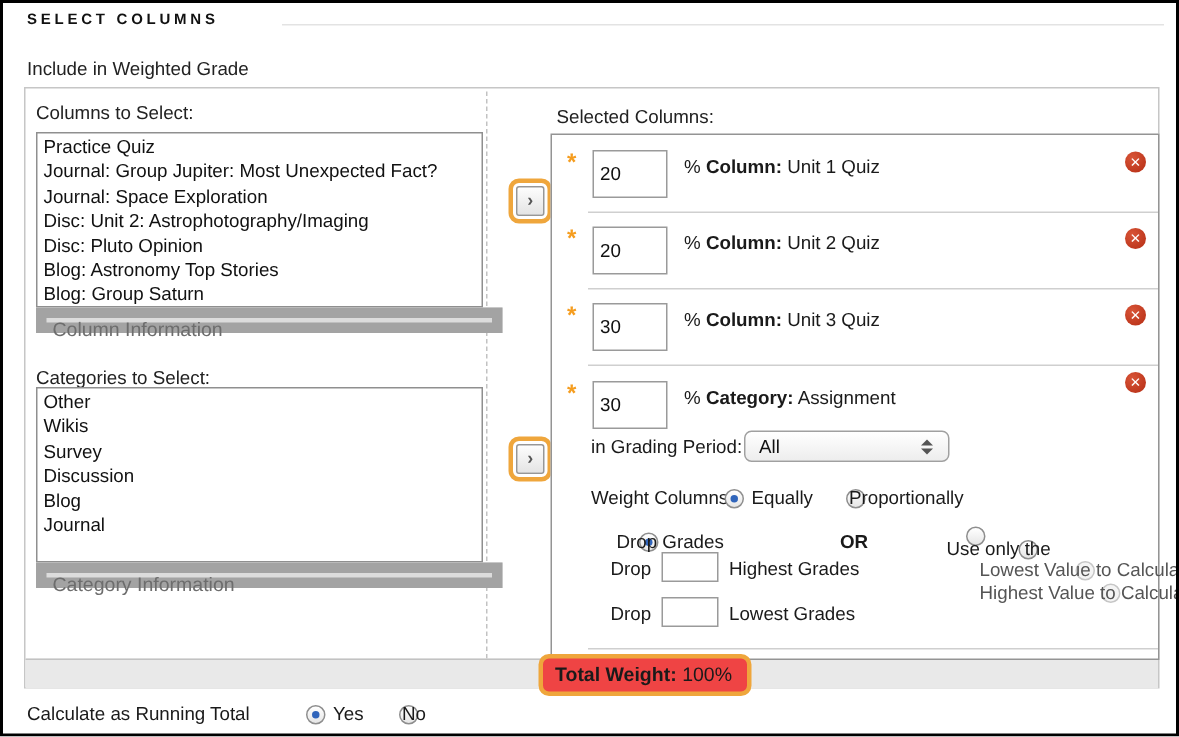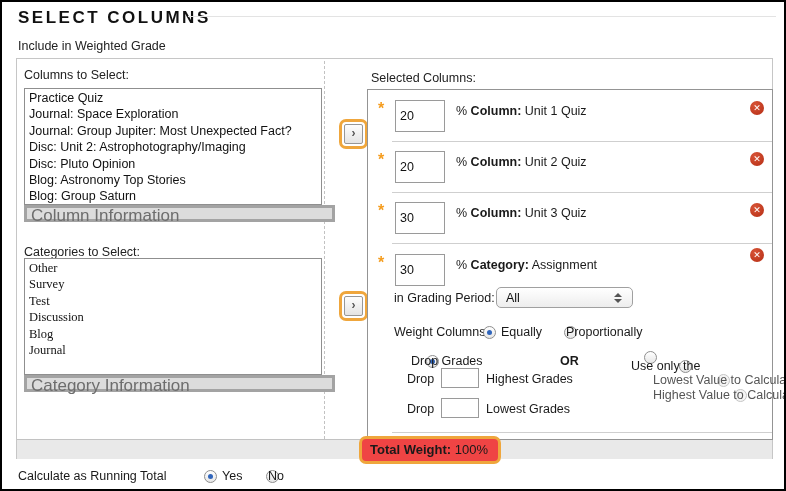--- a/index.html
+++ b/index.html
@@ -5,33 +5,33 @@
   html,body{margin:0;padding:0;background:#fff;}
   .screen{
     position:relative;width:786px;height:491px;box-sizing:border-box;
     border:2px solid #000;background:#fff;overflow:hidden;
     font-family:"Liberation Sans","DejaVu Sans",sans-serif;
     font-size:12.5px;color:#1a1a1a;
   }
   .abs{position:absolute;}
   .nowrap{white-space:nowrap;}
 
-  .page-title{left:16px;top:6px;font-size:17px;font-weight:bold;letter-spacing:2.5px;color:#111;}
+  .page-title{left:16px;top:6px;font-size:10px;font-weight:bold;letter-spacing:2.5px;color:#111;}
   .title-rule{left:186px;top:14px;width:588px;height:1px;background:#e3e3e3;}
   .subtitle{left:16px;top:37px;color:#222;}
 
   .outer-box{left:14px;top:56px;width:757px;height:401px;border:1px solid #c6c6c6;background:#fff;box-sizing:border-box;}
   .dashed-divider{left:307px;top:2px;height:378px;width:0;border-left:1px dashed #c2c2c2;}
   .outer-footer{left:0;top:380px;width:755px;height:19px;background:#e9e9e9;border-top:1px solid #c2c2c2;}
 
   .pane-label{color:#222;}
   .listbox{background:#fff;border:1px solid #8f8f8f;box-sizing:border-box;overflow:hidden;padding-top:1px;}
   .listbox .opt{padding:0 4px;line-height:16.4px;white-space:nowrap;color:#111;}
-  .info-bar{background:#dcdcdc;border:3px solid #a3a3a3;box-sizing:border-box;color:#6d6d6d;
-            font-size:17px;line-height:15px;padding:0 4px;}
+  .info-bar{background:#dcdcdc;border:7px solid #a3a3a3;box-sizing:border-box;color:#6d6d6d;
+            font-size:13px;line-height:15px;padding:0 4px;}
 
   .hl-ring{border:3px solid #efa63c;border-radius:7px;background:transparent;}
   .arrow-btn{width:17px;height:18px;border:1px solid #979797;border-radius:2px;
              background:linear-gradient(#fdfdfd,#e4e4e4);color:#555;font-weight:bold;
              font-size:12px;line-height:16px;text-align:center;cursor:pointer;}
 
   .sel-panel{left:350px;top:30px;width:406px;height:351px;border:1px solid #949494;background:#fff;box-sizing:border-box;}
   .row-sep{left:24px;right:0;height:0;border-top:1px solid #cfcfcf;}
   .asterisk{color:#f59d1f;font-size:16px;font-weight:bold;}
   .weight-input{width:50px;height:20px;box-sizing:border-box;border:1px solid #9a9a9a;
@@ -67,34 +67,34 @@
   <div class="abs subtitle">Include in Weighted Grade</div>
 
   <div class="abs outer-box">
 
     <div class="abs dashed-divider"></div>
     <div class="abs outer-footer"></div>
 
     <div class="abs pane-label" style="left:7px;top:9px;">Columns to Select:</div>
     <div class="abs listbox" style="left:7px;top:29px;width:298px;height:117px;">
       <div class="opt">Practice Quiz</div>
+      <div class="opt">Journal: Group Jupiter: Most Unexpected Fact?</div>
       <div class="opt">Journal: Space Exploration</div>
-      <div class="opt">Journal: Group Jupiter: Most Unexpected Fact?</div>
       <div class="opt">Disc: Unit 2: Astrophotography/Imaging</div>
       <div class="opt">Disc: Pluto Opinion</div>
       <div class="opt">Blog: Astronomy Top Stories</div>
       <div class="opt">Blog: Group Saturn</div>
     </div>
     <div class="abs info-bar" style="left:7px;top:146px;width:311px;height:17px;">Column Information</div>
 
     <div class="abs pane-label" style="left:7px;top:186px;">Categories to Select:</div>
-    <div class="abs listbox" style="left:7px;top:199px;width:298px;height:117px;font-family:Liberation Serif, serif;">
+    <div class="abs listbox" style="left:7px;top:199px;width:298px;height:117px;">
       <div class="opt">Other</div>
+      <div class="opt">Wikis</div>
       <div class="opt">Survey</div>
-      <div class="opt">Test</div>
       <div class="opt">Discussion</div>
       <div class="opt">Blog</div>
       <div class="opt">Journal</div>
     </div>
     <div class="abs info-bar" style="left:7px;top:316px;width:311px;height:17px;">Category Information</div>
 
     <div class="abs hl-ring" style="left:322px;top:60px;padding:2px;">
       <div class="arrow-btn">
         <span>›</span>
       </div>

